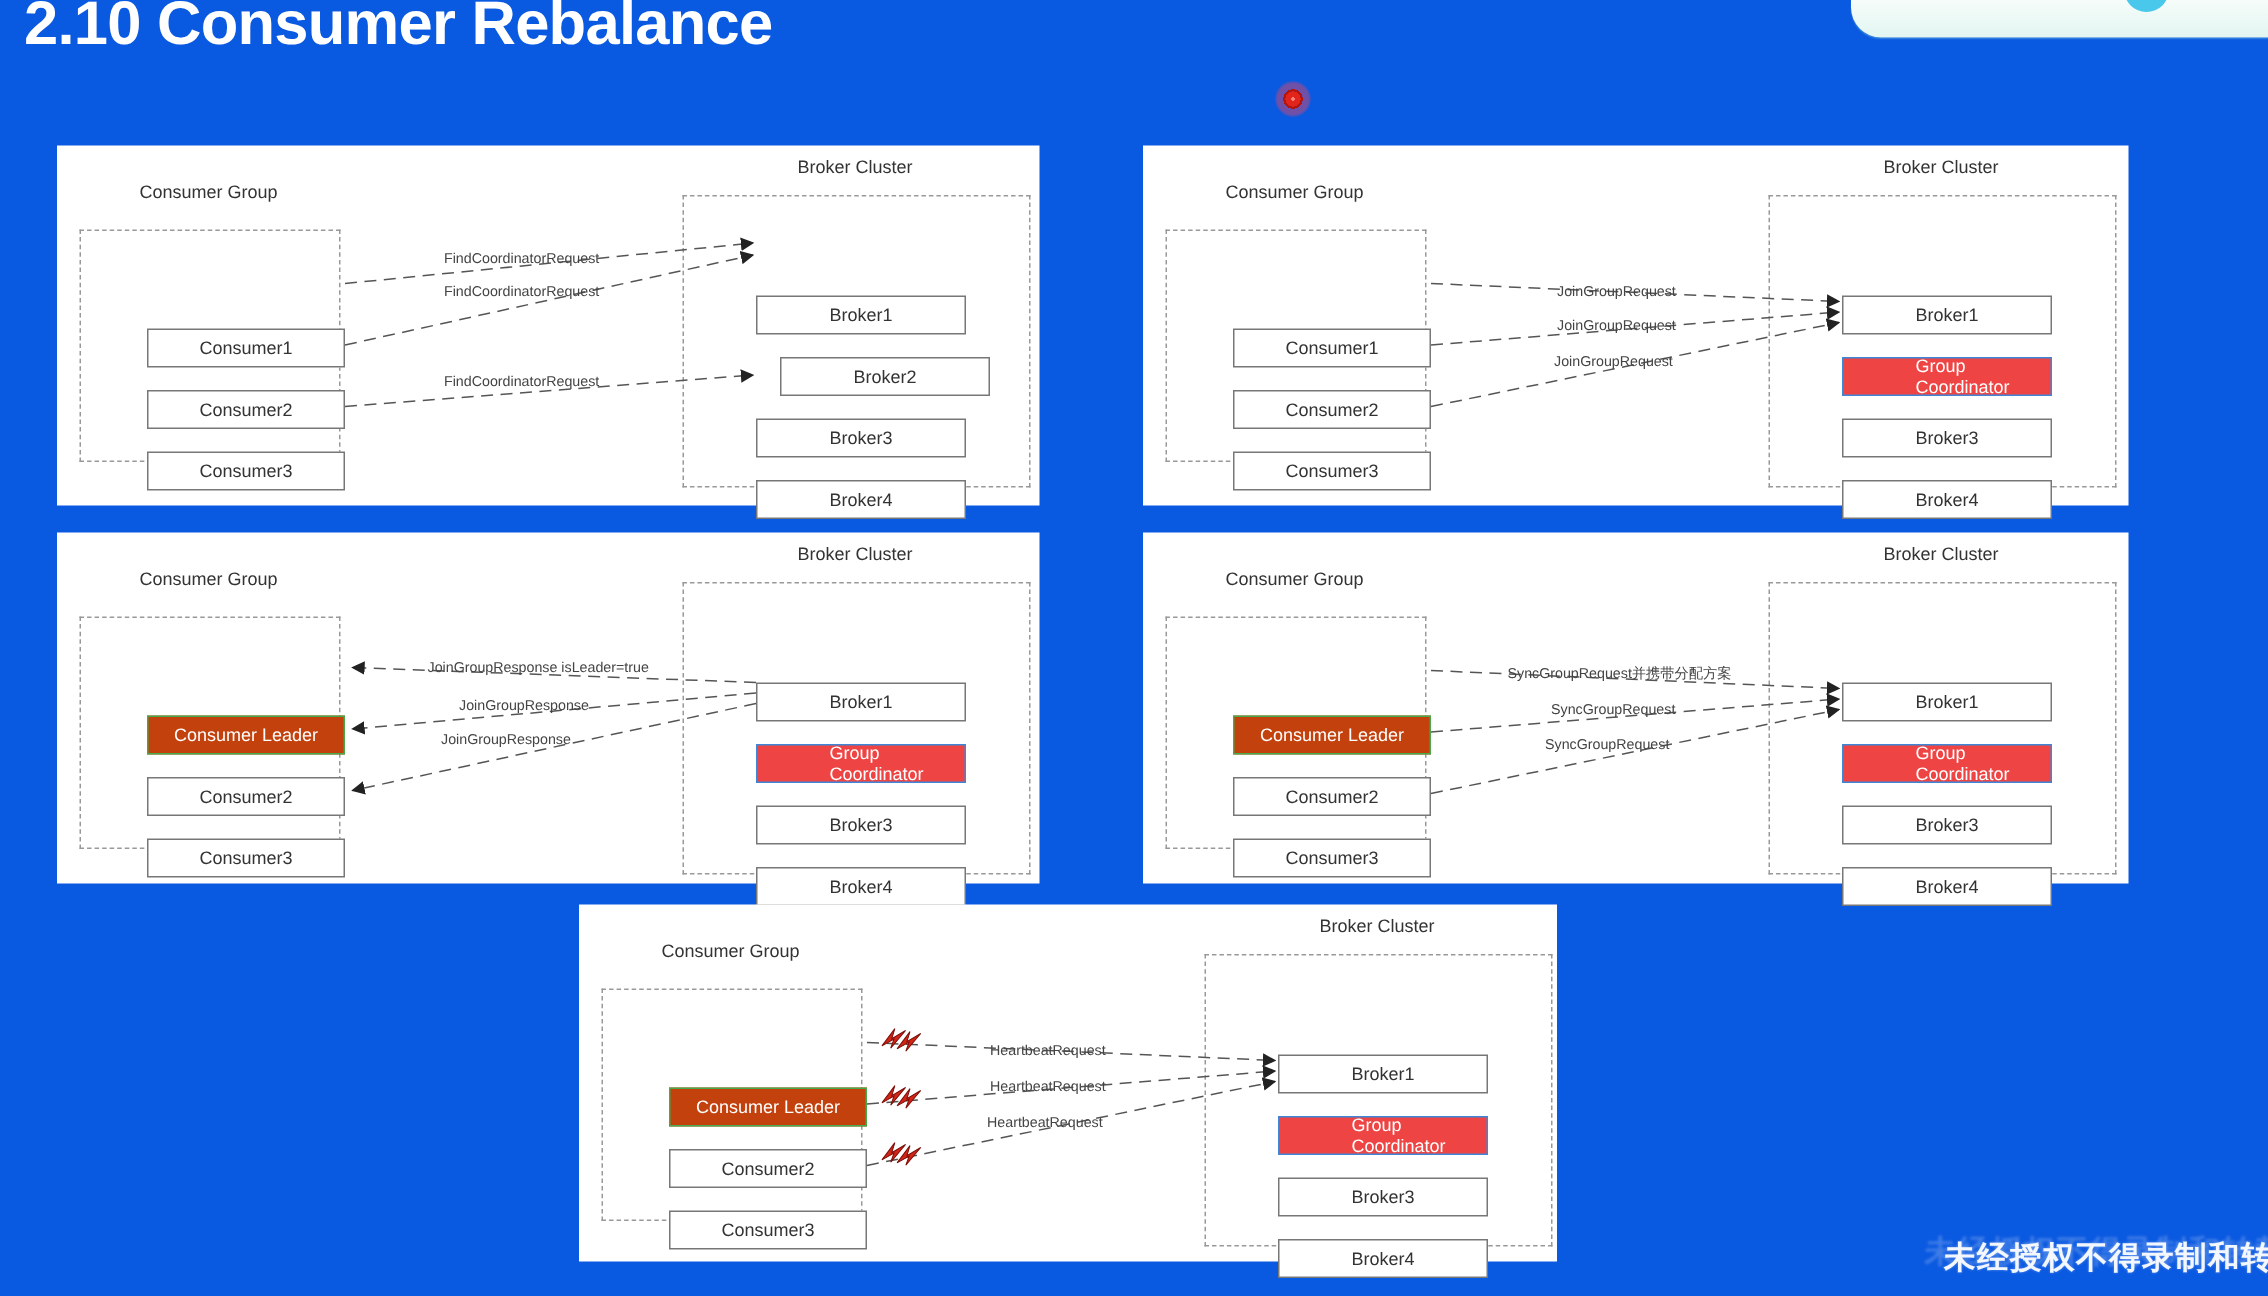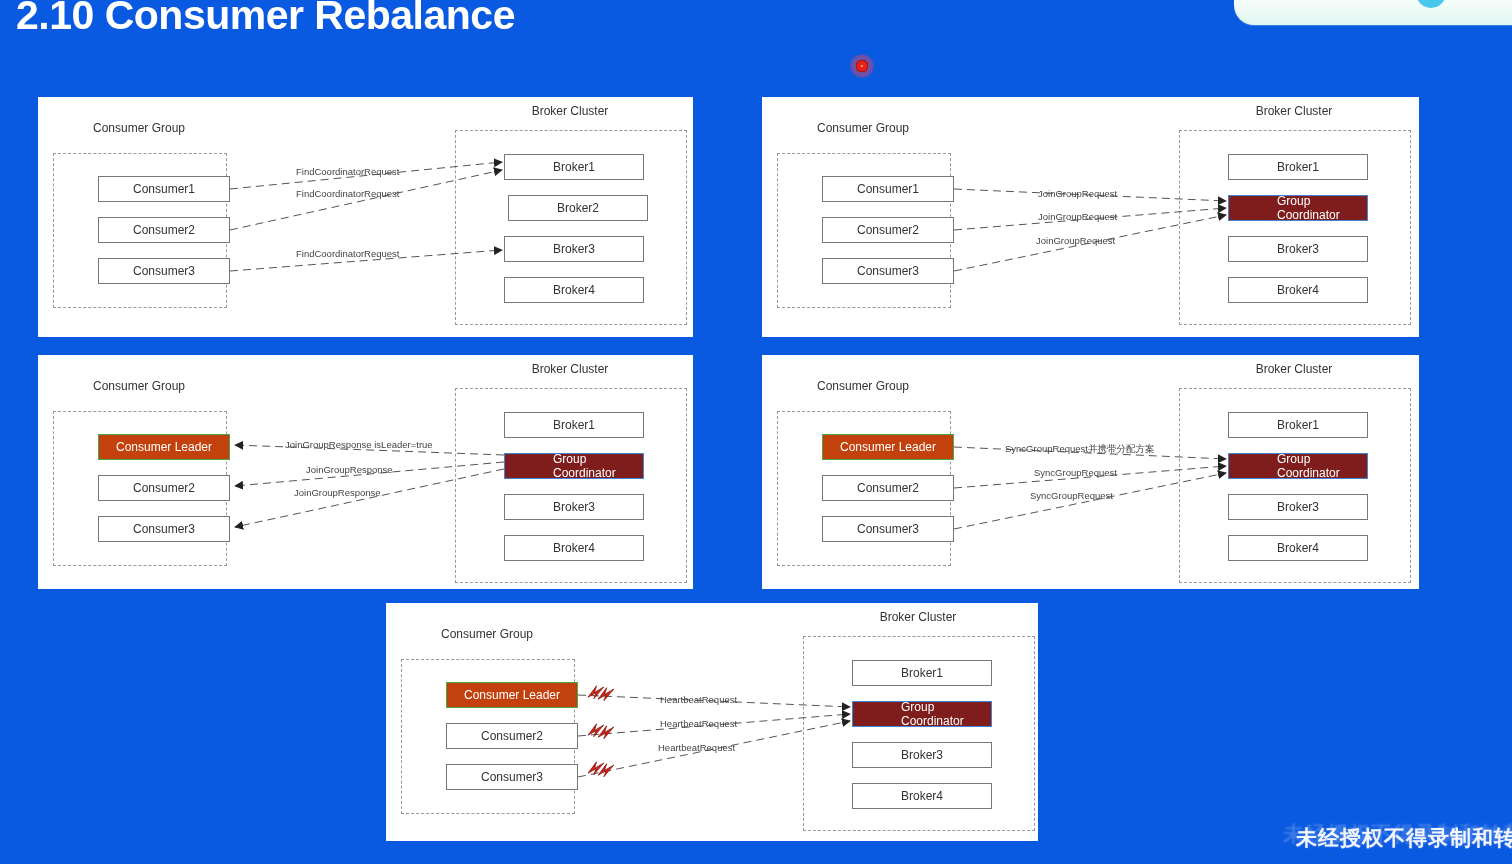--- a/index.html
+++ b/index.html
@@ -11,24 +11,24 @@
   .slide-title{
     position:absolute;left:16px;top:-8px;margin:0;
     font-size:41px;font-weight:bold;color:#ffffff;letter-spacing:-0.5px;
   }
   .panel{position:absolute;background:#ffffff;}
   .cluster-label{position:absolute;text-align:center;font-size:12px;color:#333;}
   .dashed-box{position:absolute;border:1px dashed #999;}
   .node{
     position:absolute;background:#fff;border:1px solid #777;
     display:flex;align-items:center;justify-content:center;
-    font-size:12px;color:#333;box-sizing:border-box;
+    font-size:12px;color:#333;box-sizing:border-box;margin-top:43px;
   }
   .node.leader{background:#c2410c;border-color:#48a94a;color:#fff;}
-  .node.coordinator{background:#7f1d1d;border-color:#3f86d6;color:#fff;padding-left:48px;}
+  .node.coordinator{background:#ef4444;border-color:#3f86d6;color:#fff;padding-left:48px;}
   svg.links{position:absolute;left:0;top:0;}
   .top-overlay{
     position:absolute;right:0;top:0;width:278px;height:25px;
     background:linear-gradient(180deg,#f6fcfa,#e2f6f1);
     border-bottom-left-radius:20px;overflow:hidden;
     box-shadow:0 1px 1px rgba(90,170,220,.55);
   }
   .logo-arc{
     position:absolute;left:182px;top:-22px;width:30px;height:30px;
     border-radius:50%;background:#4ac8ec;
@@ -60,21 +60,21 @@
 <div id="panels">
     <div class="panel" style="left: 38px; top: 97px; width: 655px; height: 240px;">
       <div class="cluster-label" style="left: 15px; top: 24px; width: 172px;">Consumer Group</div>
       <div class="cluster-label" style="left: 417px; top: 7px; width: 230px;">Broker Cluster</div>
       <div class="dashed-box" style="left: 15px; top: 56px; width: 172px; height: 153px;"></div>
       <div class="dashed-box" style="left: 417px; top: 33px; width: 230px; height: 193px;"></div>
       <div class="node " style="left: 60px; top: 79px; width: 132px; height: 26px;">Consumer1</div>
       <div class="node " style="left: 60px; top: 120px; width: 132px; height: 26px;">Consumer2</div>
       <div class="node " style="left: 60px; top: 161px; width: 132px; height: 26px;">Consumer3</div>
       <div class="node " style="left: 466px; top: 57px; width: 140px; height: 26px;">Broker1</div>
-      <div class="node " style="left: 470px; top: 98px; width: 140px; height: 26px;">Broker2</div>
+      <div class="node " style="left: 482px; top: 98px; width: 140px; height: 26px;">Broker2</div>
       <div class="node " style="left: 466px; top: 139px; width: 140px; height: 26px;">Broker3</div>
       <div class="node " style="left: 466px; top: 180px; width: 140px; height: 26px;">Broker4</div>
       <svg class="links" width="655" height="240">
         <defs>
           <marker id="ah0" viewBox="0 0 10 10" refX="9" refY="5" markerWidth="9" markerHeight="9" orient="auto">
             <path d="M0 0 L10 5 L0 10 z" fill="#222"></path>
           </marker>
         </defs>
         <line x1="192" y1="92" x2="464" y2="65" stroke="#555555" stroke-width="1" stroke-dasharray="8 5" marker-end="url(#ah0)"></line>
         <text x="258" y="78" font-size="9.5" fill="#444">FindCoordinatorRequest</text>

